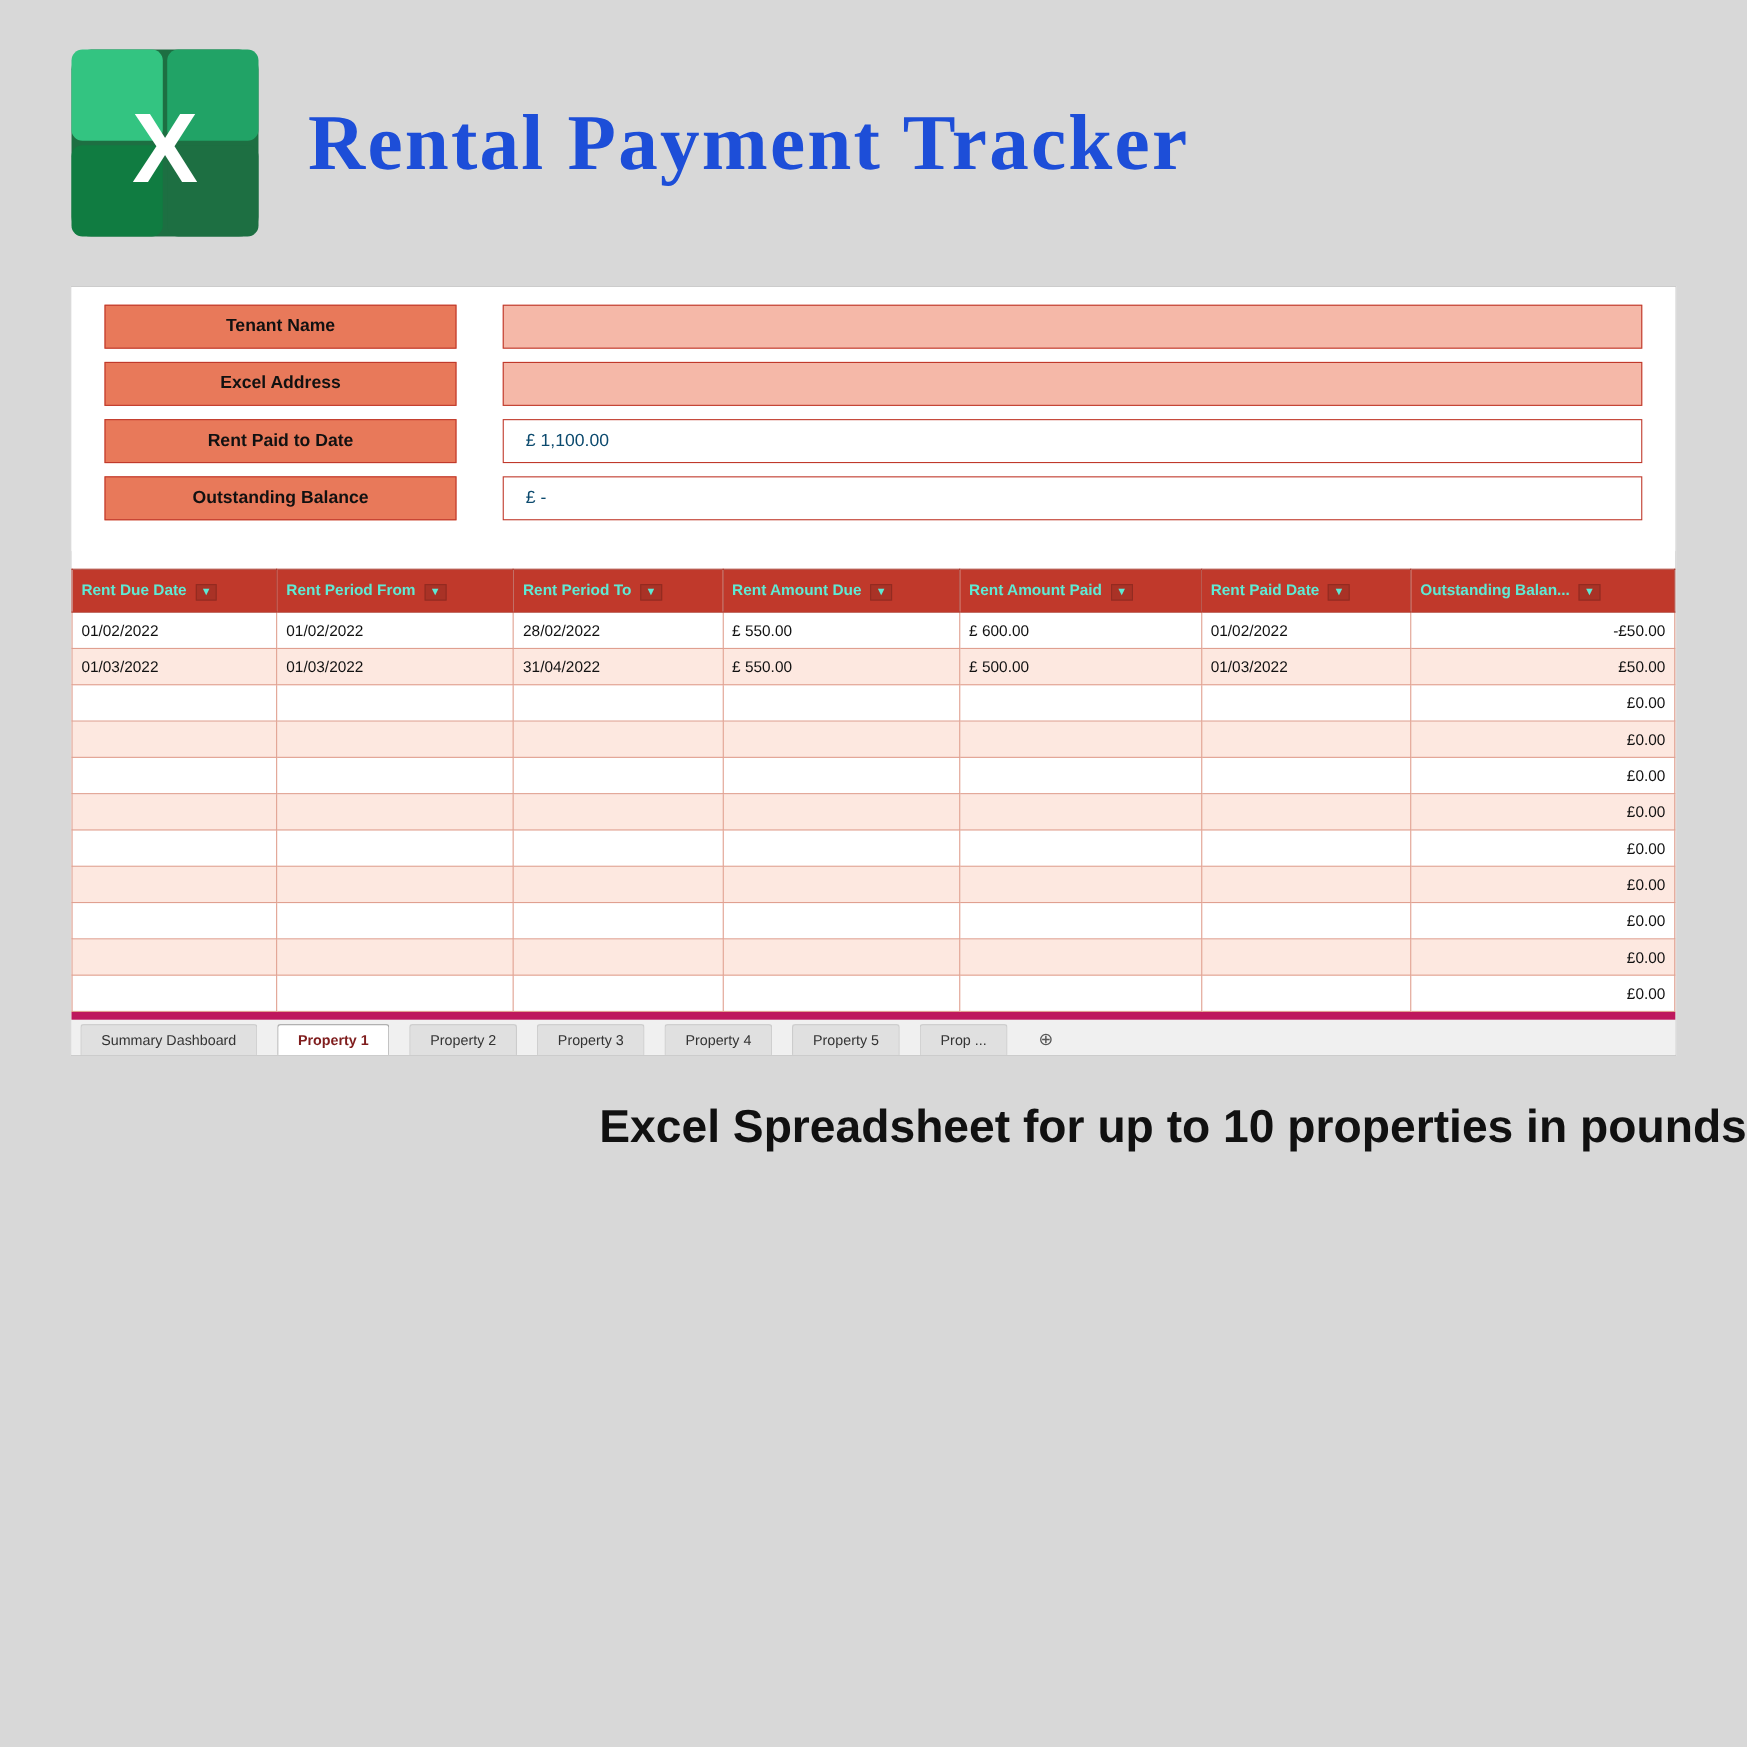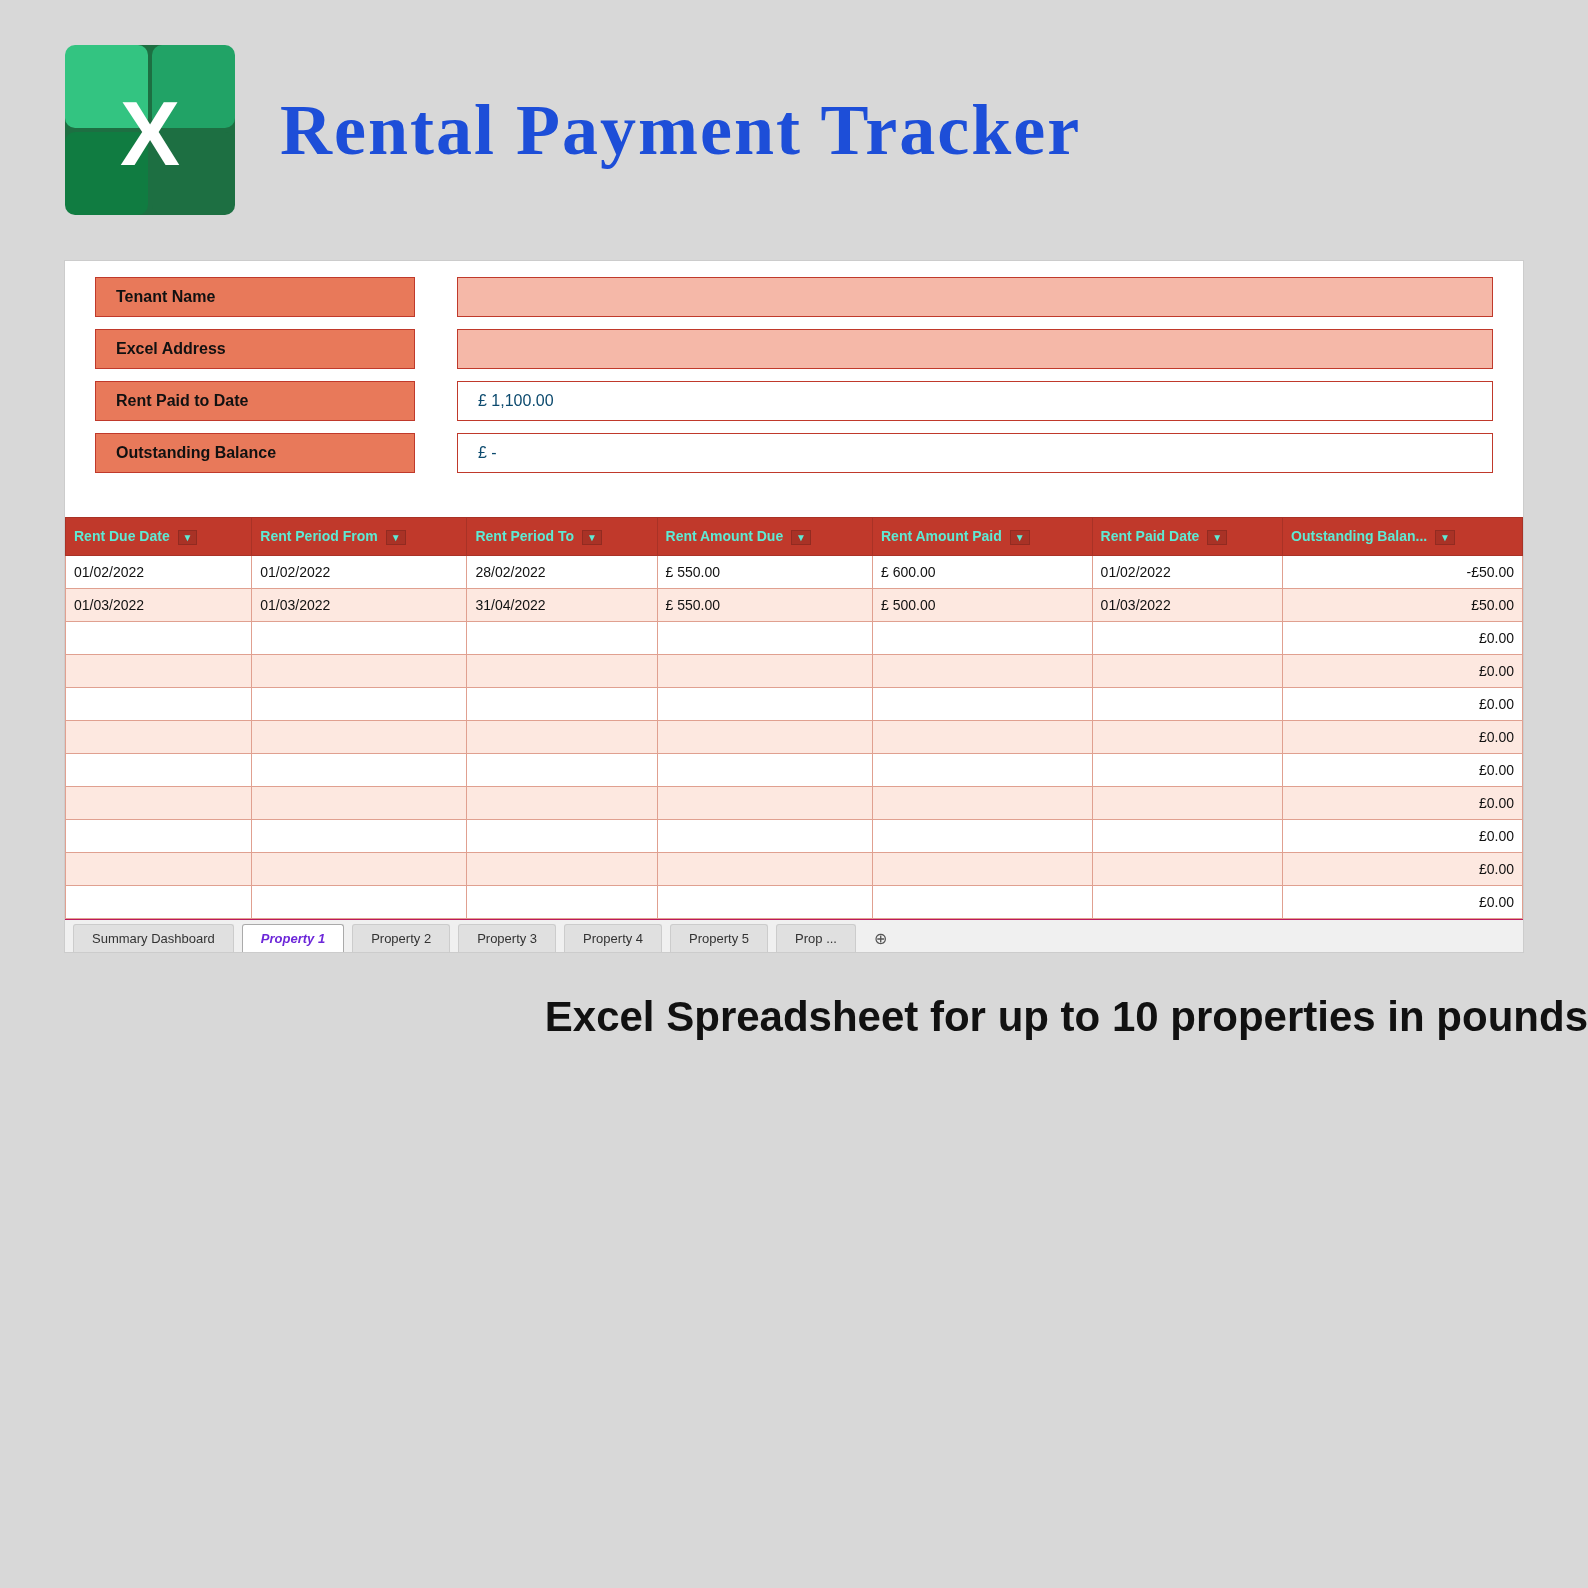--- a/index.html
+++ b/index.html
@@ -76,20 +76,21 @@
     }
 
     .info-label {
       background: #e8795a;
       border: 1px solid #c0392b;
       padding: 10px 20px;
       font-weight: bold;
       font-size: 16px;
       color: #111;
       width: 320px;
+      text-align: center;
     }
 
     .info-value {
       background: #f5b8a8;
       border: 1px solid #c0392b;
       padding: 10px 20px;
       font-size: 16px;
       color: #0c4a6e;
       flex: 1;
       margin-left: 42px;
@@ -150,43 +151,42 @@
 
     .outstanding-col {
       text-align: right;
       color: #111;
     }
 
     
     .sheet-tabs {
       display: flex;
       align-items: flex-end;
-      border-top: 1px solid #be185d;
+      border-top: 7px solid #be185d;
       background: #f0f0f0;
       padding: 4px 8px 0 8px;
-      gap: 8px;
+      gap: 18px;
     }
 
     .sheet-tab {
       padding: 6px 18px;
       border: 1px solid #ccc;
       border-bottom: none;
       background: #e0e0e0;
       font-size: 13px;
       cursor: pointer;
       border-radius: 3px 3px 0 0;
       color: #333;
     }
 
     .sheet-tab.active {
       background: white;
-      color: #6d28d9;
+      color: #7f1d1d;
       font-weight: bold;
       border-color: #aaa;
-      font-style: italic;
     }
 
     .sheet-tab-add {
       padding: 4px 10px;
       font-size: 16px;
       cursor: pointer;
       color: #555;
     }
 
     

